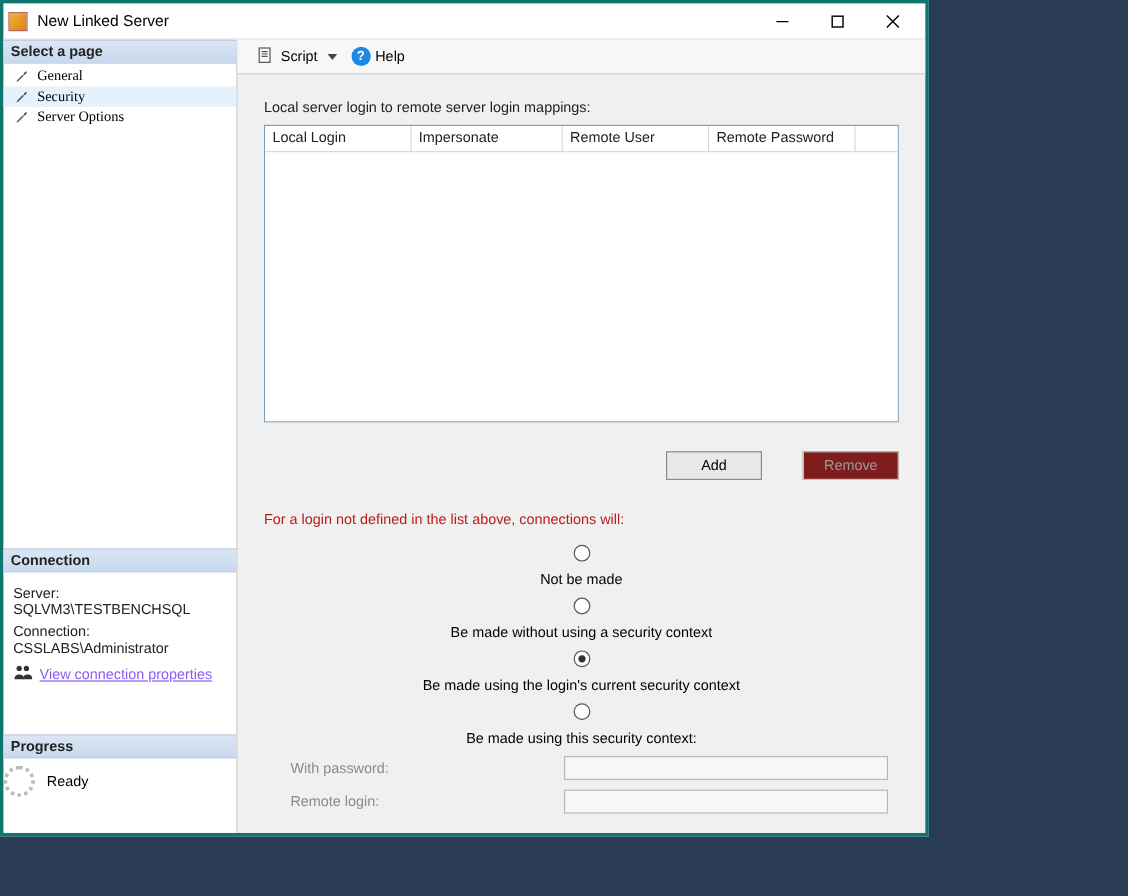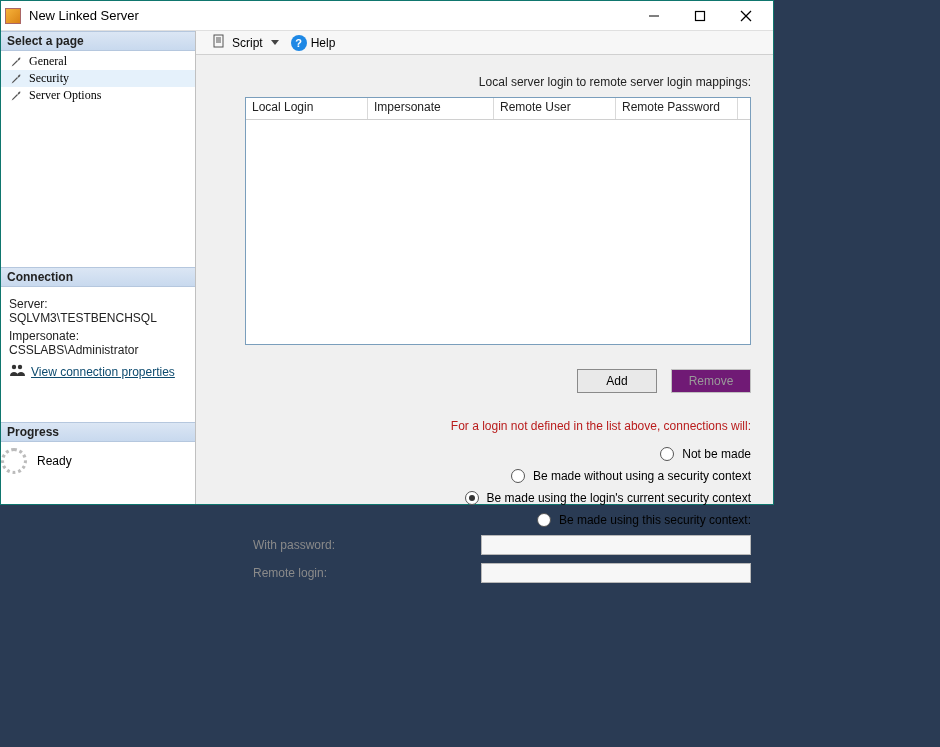--- a/index.html
+++ b/index.html
@@ -11,23 +11,23 @@
     background: #2a3b54;
     width: 940px;
     height: 747px;
     overflow: hidden;
   }
   .window {
     position: absolute;
     left: 0;
     top: 0;
     width: 774px;
-    height: 505px;
+    height: 697px;
     background: #f0f0f0;
-    border: 1px solid #0f766e;
+    border: 3px solid #0f766e;
     display: flex;
     flex-direction: column;
   }
   .titlebar {
     height: 30px;
     background: #fff;
     display: flex;
     align-items: center;
     padding: 0 4px;
     border-bottom: 1px solid #e0e0e0;
@@ -94,21 +94,21 @@
     font-size: 12px;
     color: #222;
   }
   .conn-label { margin-top:4px; }
   .conn-value { margin-bottom:4px; word-break: break-all;}
   .conn-link-row {
     display:flex;align-items:center;gap:6px;
     margin-top:6px;
   }
   .conn-link-row a {
-    color:#0c4a6e;
+    color:#8b5cf6;
     text-decoration: underline;
   }
   .progress-block {
     padding: 6px 0;
     display:flex;align-items:center;gap:10px;
   }
   .progress-ring {
     width:26px;height:26px;border:3px dotted #bbb;border-radius:50%;
   }
   
@@ -142,21 +142,21 @@
   }
   .help-icon {
     width:16px;height:16px;border-radius:50%;
     background:#1e88e5;color:#fff;
     display:flex;align-items:center;justify-content:center;
     font-size:11px;font-weight:bold;
   }
   .content {
     flex:1;
     padding: 20px 22px 12px 22px;
-    display:flex;flex-direction:column;align-items:flex-end;
+    display:flex;flex-direction:column;
   }
   .mappings-label { margin-bottom:8px; color:#222;}
   .grid {
     height:248px;
     background:#fff;
     border:1px solid #7a9ebc;
   }
   .grid-header {
     display:flex;
     height:22px;
@@ -186,30 +186,32 @@
     border:1px solid #8a8a8a;
     background:#e9e9e9;
     padding:0 14px;
     font-size:12px;
     cursor:default;
     display:inline-flex;align-items:center;justify-content:center;
   }
   .btn.disabled {
     color:#9a9a9a;
     border-color:#c0c0c0;
-    background:#701a75;
+    background:#7f1d1d;
+    margin-left:20px;
   }
   .btn.primary {
     border:2px solid #0078d7;
     background:#fff;
   }
   .undef-label { margin:26px 0 10px 0; color:#b91c1c;}
   .radio-row {
     display:flex;align-items:center;gap:8px;
     margin:4px 0;
+    flex-direction:column;
   }
   .radio {
     width:14px;height:14px;border:1px solid #555;border-radius:50%;
     display:inline-flex;align-items:center;justify-content:center;
     background:#fff;
   }
   .radio.checked::after{
     content:"";width:6px;height:6px;border-radius:50%;background:#333;
   }
   .cred-row {
@@ -285,21 +287,21 @@
           <span>Server Options</span>
         </div>
       </div>
 
       <div class="spacer-flex"></div>
 
       <div class="section-hdr">Connection</div>
       <div class="conn-block">
         <div class="conn-label">Server:</div>
         <div class="conn-value">SQLVM3\TESTBENCHSQL</div>
-        <div class="conn-label">Impersonate:</div>
+        <div class="conn-label">Connection:</div>
         <div class="conn-value">CSSLABS\Administrator</div>
         <div class="conn-link-row">
           <span>
             <svg width="16" height="14" viewBox="0 0 16 14">
                 <circle cx="5" cy="4" r="2.2" fill="#333"></circle>
                 <circle cx="11" cy="4" r="2.2" fill="#333"></circle>
                 <path d="M1 13c0-3 2-4 4-4s4 1 4 4z" fill="#333"></path>
                 <path d="M8 13c0-3 2-4 4-4s4 1 4 4z" fill="#333"></path>
               </svg>
           </span>

